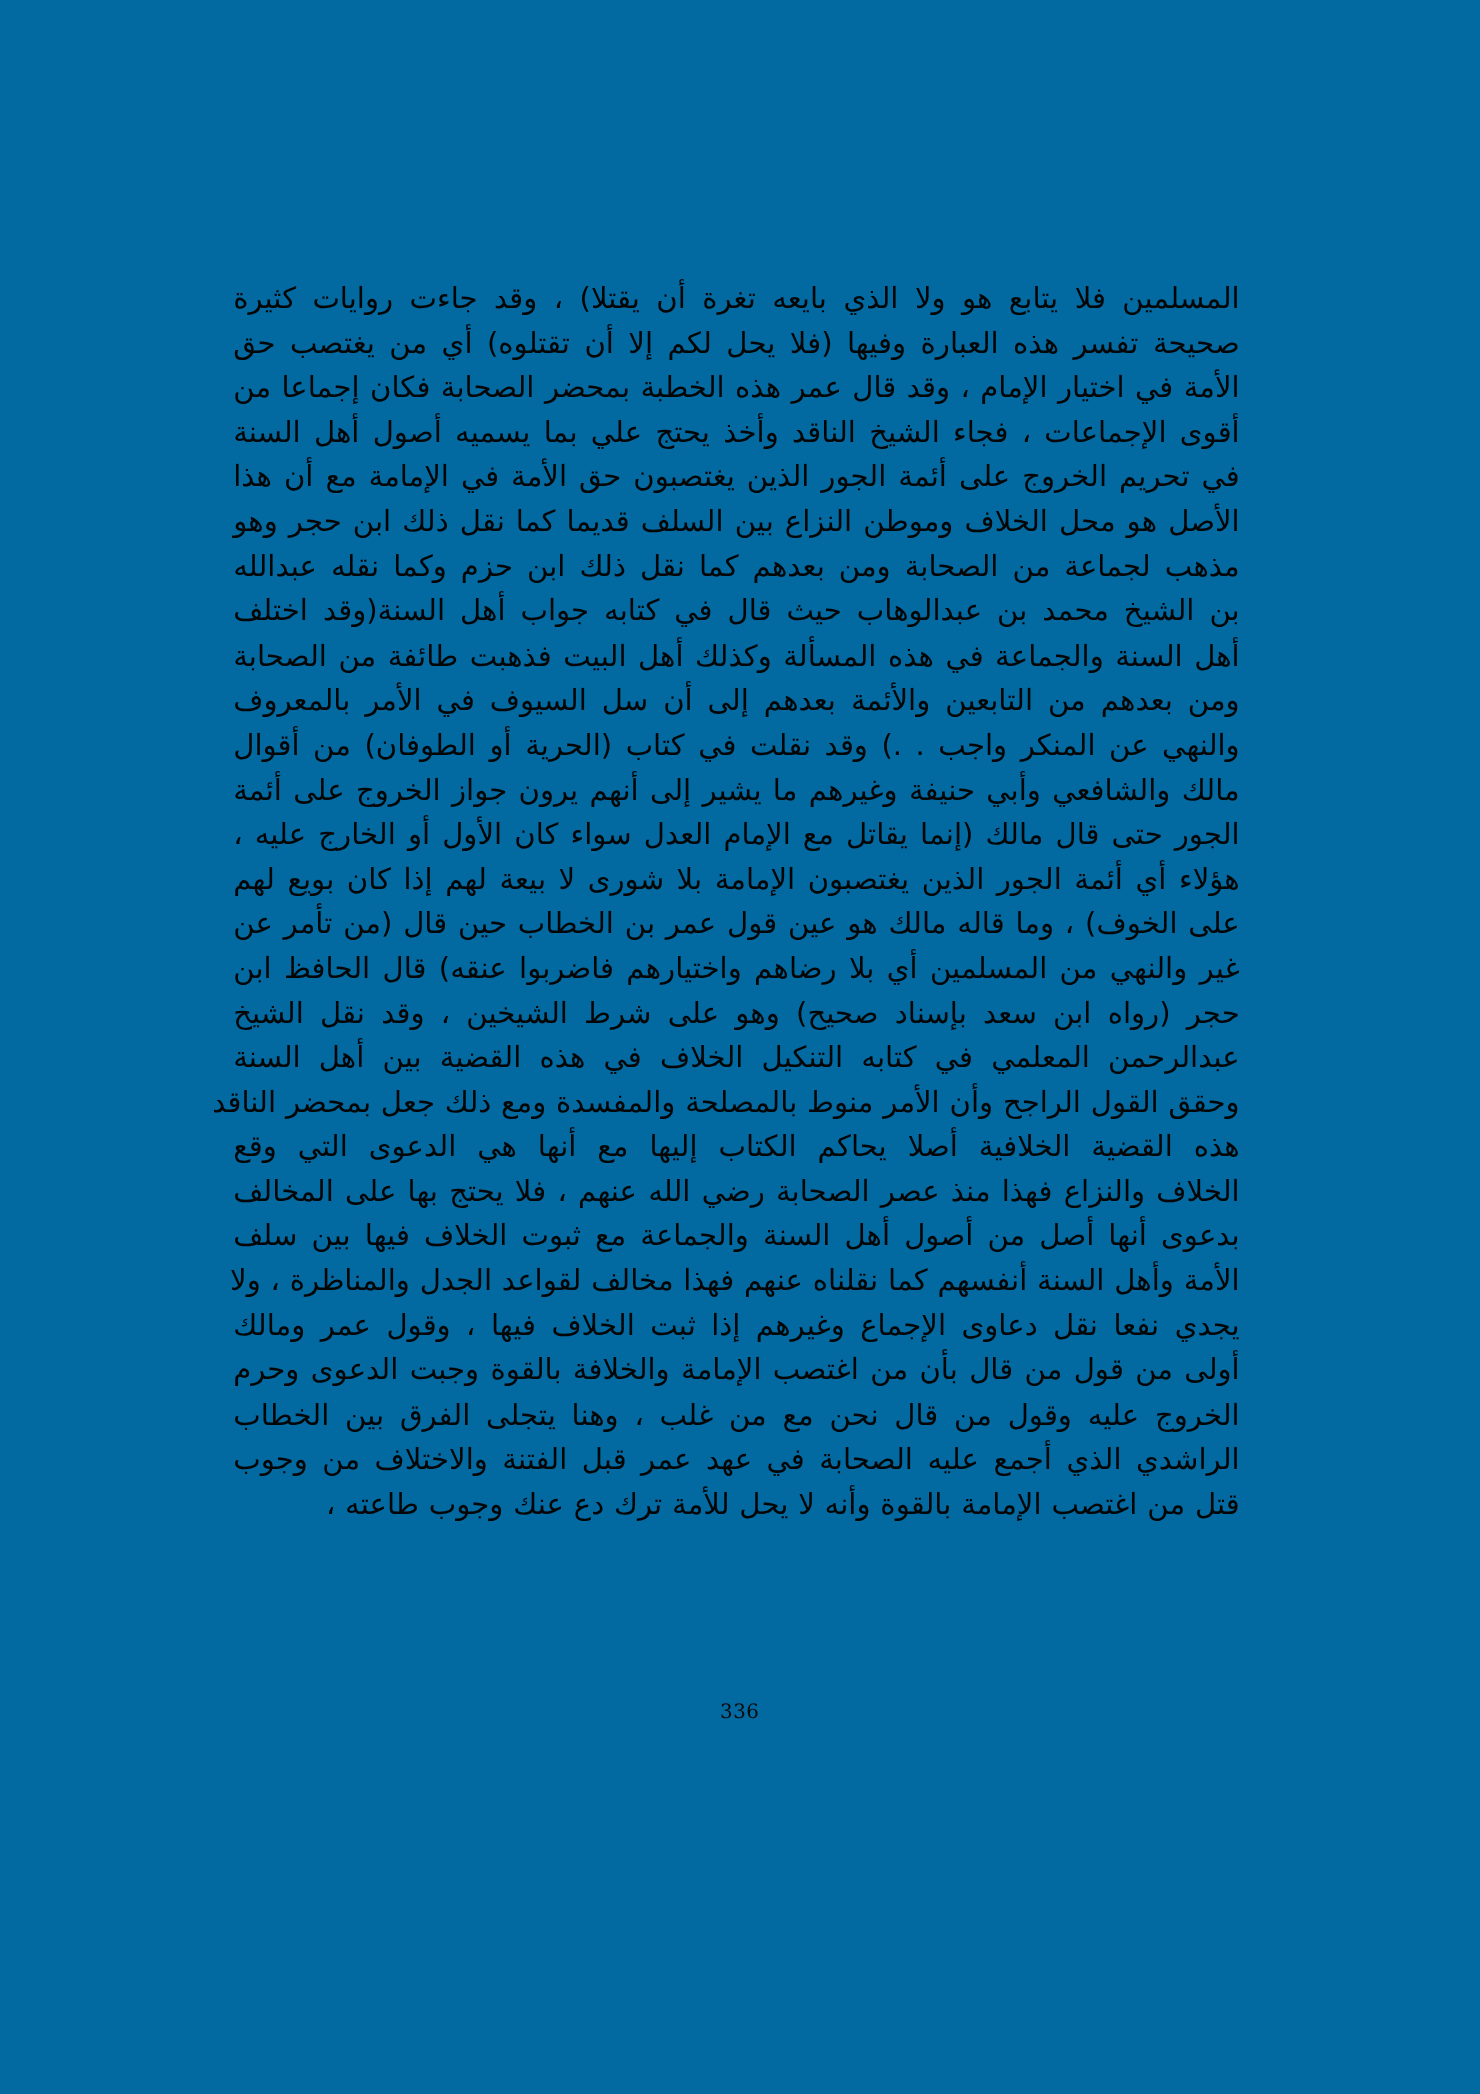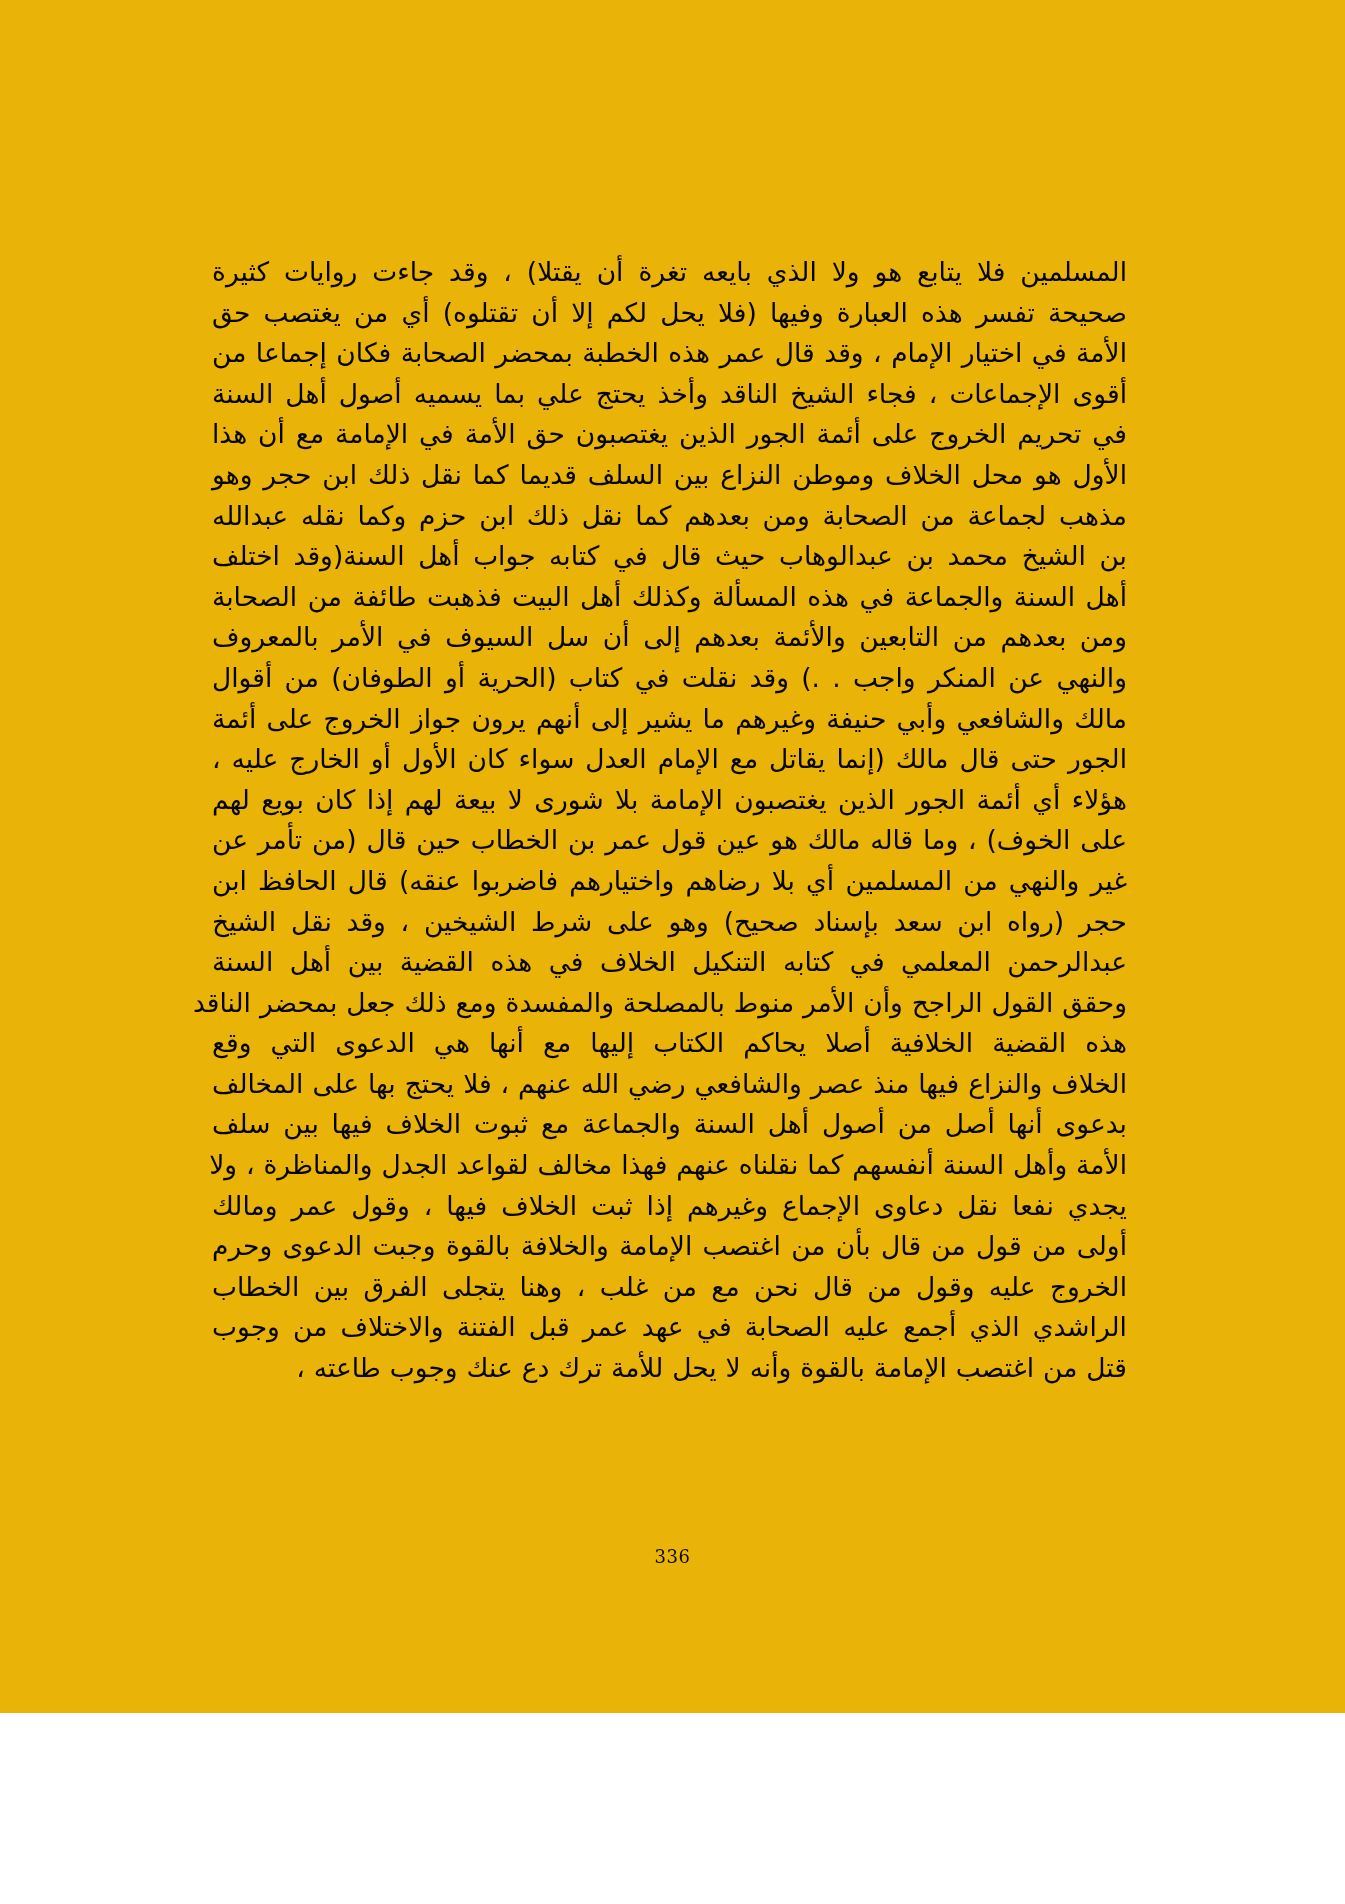--- a/index.html
+++ b/index.html
@@ -4,22 +4,22 @@
 <title>Arabic Book Page 336</title>
 <style>
   html, body {
     margin: 0;
     padding: 0;
     background: #ffffff;
   }
   .page {
     position: relative;
     width: 1345px;
-    height: 1713px;
-    background: #eab308;
+    height: 1904px;
+    background: #0369a1;
     margin: 0 auto;
     overflow: hidden;
     box-sizing: border-box;
   }
   .text-block {
     position: absolute;
     top: 252px;
     right: 218px;
     left: 212px;
     direction: rtl;
@@ -67,36 +67,36 @@
 
 <div class="page">
 
   <div class="text-block">
     <p id="body-paragraph">
         <span class="line">المسلمين فلا يتابع هو ولا الذي بايعه تغرة أن يقتلا) ، وقد جاءت روايات كثيرة</span>
         <span class="line">صحيحة تفسر هذه العبارة وفيها (فلا يحل لكم إلا أن تقتلوه) أي من يغتصب حق</span>
         <span class="line">الأمة في اختيار الإمام ، وقد قال عمر هذه الخطبة بمحضر الصحابة فكان إجماعا من</span>
         <span class="line">أقوى الإجماعات ، فجاء الشيخ الناقد وأخذ يحتج علي بما يسميه أصول أهل السنة</span>
         <span class="line">في تحريم الخروج على أئمة الجور الذين يغتصبون حق الأمة في الإمامة مع أن هذا</span>
-        <span class="line">الأول هو محل الخلاف وموطن النزاع بين السلف قديما كما نقل ذلك ابن حجر وهو</span>
+        <span class="line">الأصل هو محل الخلاف وموطن النزاع بين السلف قديما كما نقل ذلك ابن حجر وهو</span>
         <span class="line">مذهب لجماعة من الصحابة ومن بعدهم كما نقل ذلك ابن حزم وكما نقله عبدالله</span>
         <span class="line">بن الشيخ محمد بن عبدالوهاب حيث قال في كتابه جواب أهل السنة(وقد اختلف</span>
         <span class="line">أهل السنة والجماعة في هذه المسألة وكذلك أهل البيت فذهبت طائفة من الصحابة</span>
         <span class="line">ومن بعدهم من التابعين والأئمة بعدهم إلى أن سل السيوف في الأمر بالمعروف</span>
         <span class="line">والنهي عن المنكر واجب . .) وقد نقلت في كتاب (الحرية أو الطوفان) من أقوال</span>
         <span class="line">مالك والشافعي وأبي حنيفة وغيرهم ما يشير إلى أنهم يرون جواز الخروج على أئمة</span>
         <span class="line">الجور حتى قال مالك (إنما يقاتل مع الإمام العدل سواء كان الأول أو الخارج عليه ،</span>
         <span class="line">هؤلاء أي أئمة الجور الذين يغتصبون الإمامة بلا شورى لا بيعة لهم إذا كان بويع لهم</span>
         <span class="line">على الخوف) ، وما قاله مالك هو عين قول عمر بن الخطاب حين قال (من تأمر عن</span>
         <span class="line">غير والنهي من المسلمين أي بلا رضاهم واختيارهم فاضربوا عنقه) قال الحافظ ابن</span>
         <span class="line">حجر (رواه ابن سعد بإسناد صحيح) وهو على شرط الشيخين ، وقد نقل الشيخ</span>
         <span class="line">عبدالرحمن المعلمي في كتابه التنكيل الخلاف في هذه القضية بين أهل السنة</span>
         <span class="line">وحقق القول الراجح وأن الأمر منوط بالمصلحة والمفسدة ومع ذلك جعل بمحضر الناقد</span>
         <span class="line">هذه القضية الخلافية أصلا يحاكم الكتاب إليها مع أنها هي الدعوى التي وقع</span>
-        <span class="line">الخلاف والنزاع فيها منذ عصر والشافعي رضي الله عنهم ، فلا يحتج بها على المخالف</span>
+        <span class="line">الخلاف والنزاع فهذا منذ عصر الصحابة رضي الله عنهم ، فلا يحتج بها على المخالف</span>
         <span class="line">بدعوى أنها أصل من أصول أهل السنة والجماعة مع ثبوت الخلاف فيها بين سلف</span>
         <span class="line">الأمة وأهل السنة أنفسهم كما نقلناه عنهم فهذا مخالف لقواعد الجدل والمناظرة ، ولا</span>
         <span class="line">يجدي نفعا نقل دعاوى الإجماع وغيرهم إذا ثبت الخلاف فيها ، وقول عمر ومالك</span>
         <span class="line">أولى من قول من قال بأن من اغتصب الإمامة والخلافة بالقوة وجبت الدعوى وحرم</span>
         <span class="line">الخروج عليه وقول من قال نحن مع من غلب ، وهنا يتجلى الفرق بين الخطاب</span>
         <span class="line">الراشدي الذي أجمع عليه الصحابة في عهد عمر قبل الفتنة والاختلاف من وجوب</span>
         <span class="line last">قتل من اغتصب الإمامة بالقوة وأنه لا يحل للأمة ترك دع عنك وجوب طاعته ،</span>
       </p>
   </div>
 

